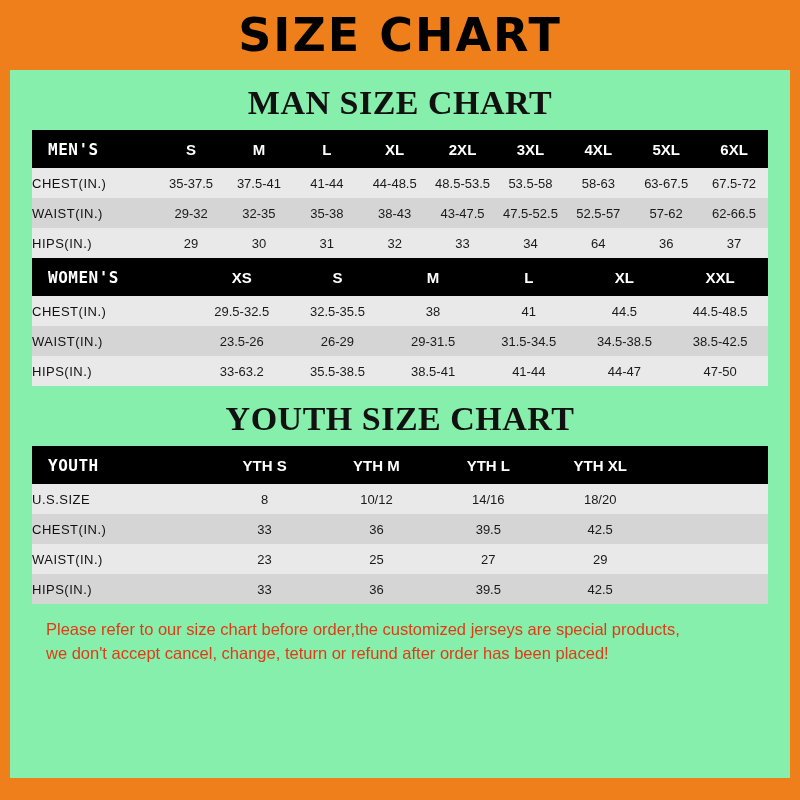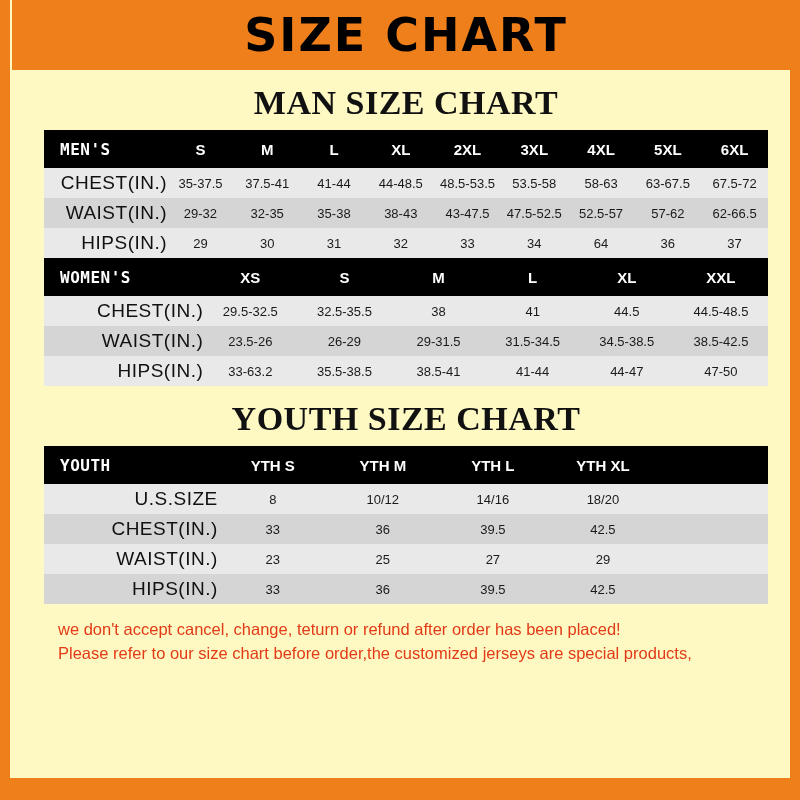--- a/index.html
+++ b/index.html
@@ -13,22 +13,21 @@
     font-family: "Liberation Sans", sans-serif;
     overflow: hidden;
   }
   .page {
     position: relative;
     width: 800px;
     height: 800px;
     box-sizing: border-box;
     border-left: 10px solid #ef7f1a;
     border-right: 10px solid #ef7f1a;
-    background: #fef9c3;
-    padding-left: 12px;
+    background: #86efac;
   }
   .header-bar {
     height: 70px;
     background: #ef7f1a;
     display: flex;
     align-items: center;
     justify-content: center;
     margin-left: -10px;
     margin-right: -10px;
     padding: 0 10px;
@@ -80,24 +79,24 @@
     font-weight: bold;
     font-size: 16px;
     text-align: left;
     padding-left: 16px;
     letter-spacing: 0.5px;
   }
   table.size-table tbody tr.shade-a td { background: #e9e9e9; }
   table.size-table tbody tr.shade-b td { background: #d5d5d5; }
   table.size-table tbody td.rowlabel {
     font-family: "Liberation Sans", sans-serif;
-    font-size: 19px;
+    font-size: 13px;
     letter-spacing: 0.5px;
     color: #111111;
-    text-align: right;
+    text-align: left;
   }
   
   .men-tbl col.c0 { width: 17%; }
   .women-tbl col.c0 { width: 22%; }
   .youth-tbl col.c0 { width: 24%; }
 
   .footer-note {
     margin-top: 14px;
     padding: 0 14px;
     text-align: left;
@@ -296,20 +295,20 @@
           <td>33</td>
           <td>36</td>
           <td>39.5</td>
           <td>42.5</td>
           <td></td>
         </tr>
       </tbody>
     </table>
 
     <div class="footer-note">
+      <div>Please refer to our size chart before order,the customized jerseys are special products,</div>
       <div>we don't accept cancel, change, teturn or refund after order has been placed!</div>
-      <div>Please refer to our size chart before order,the customized jerseys are special products,</div>
     </div>
 
   </div>
 
   <div class="bottom-bar"></div>
 </div>
 
 </body></html>

